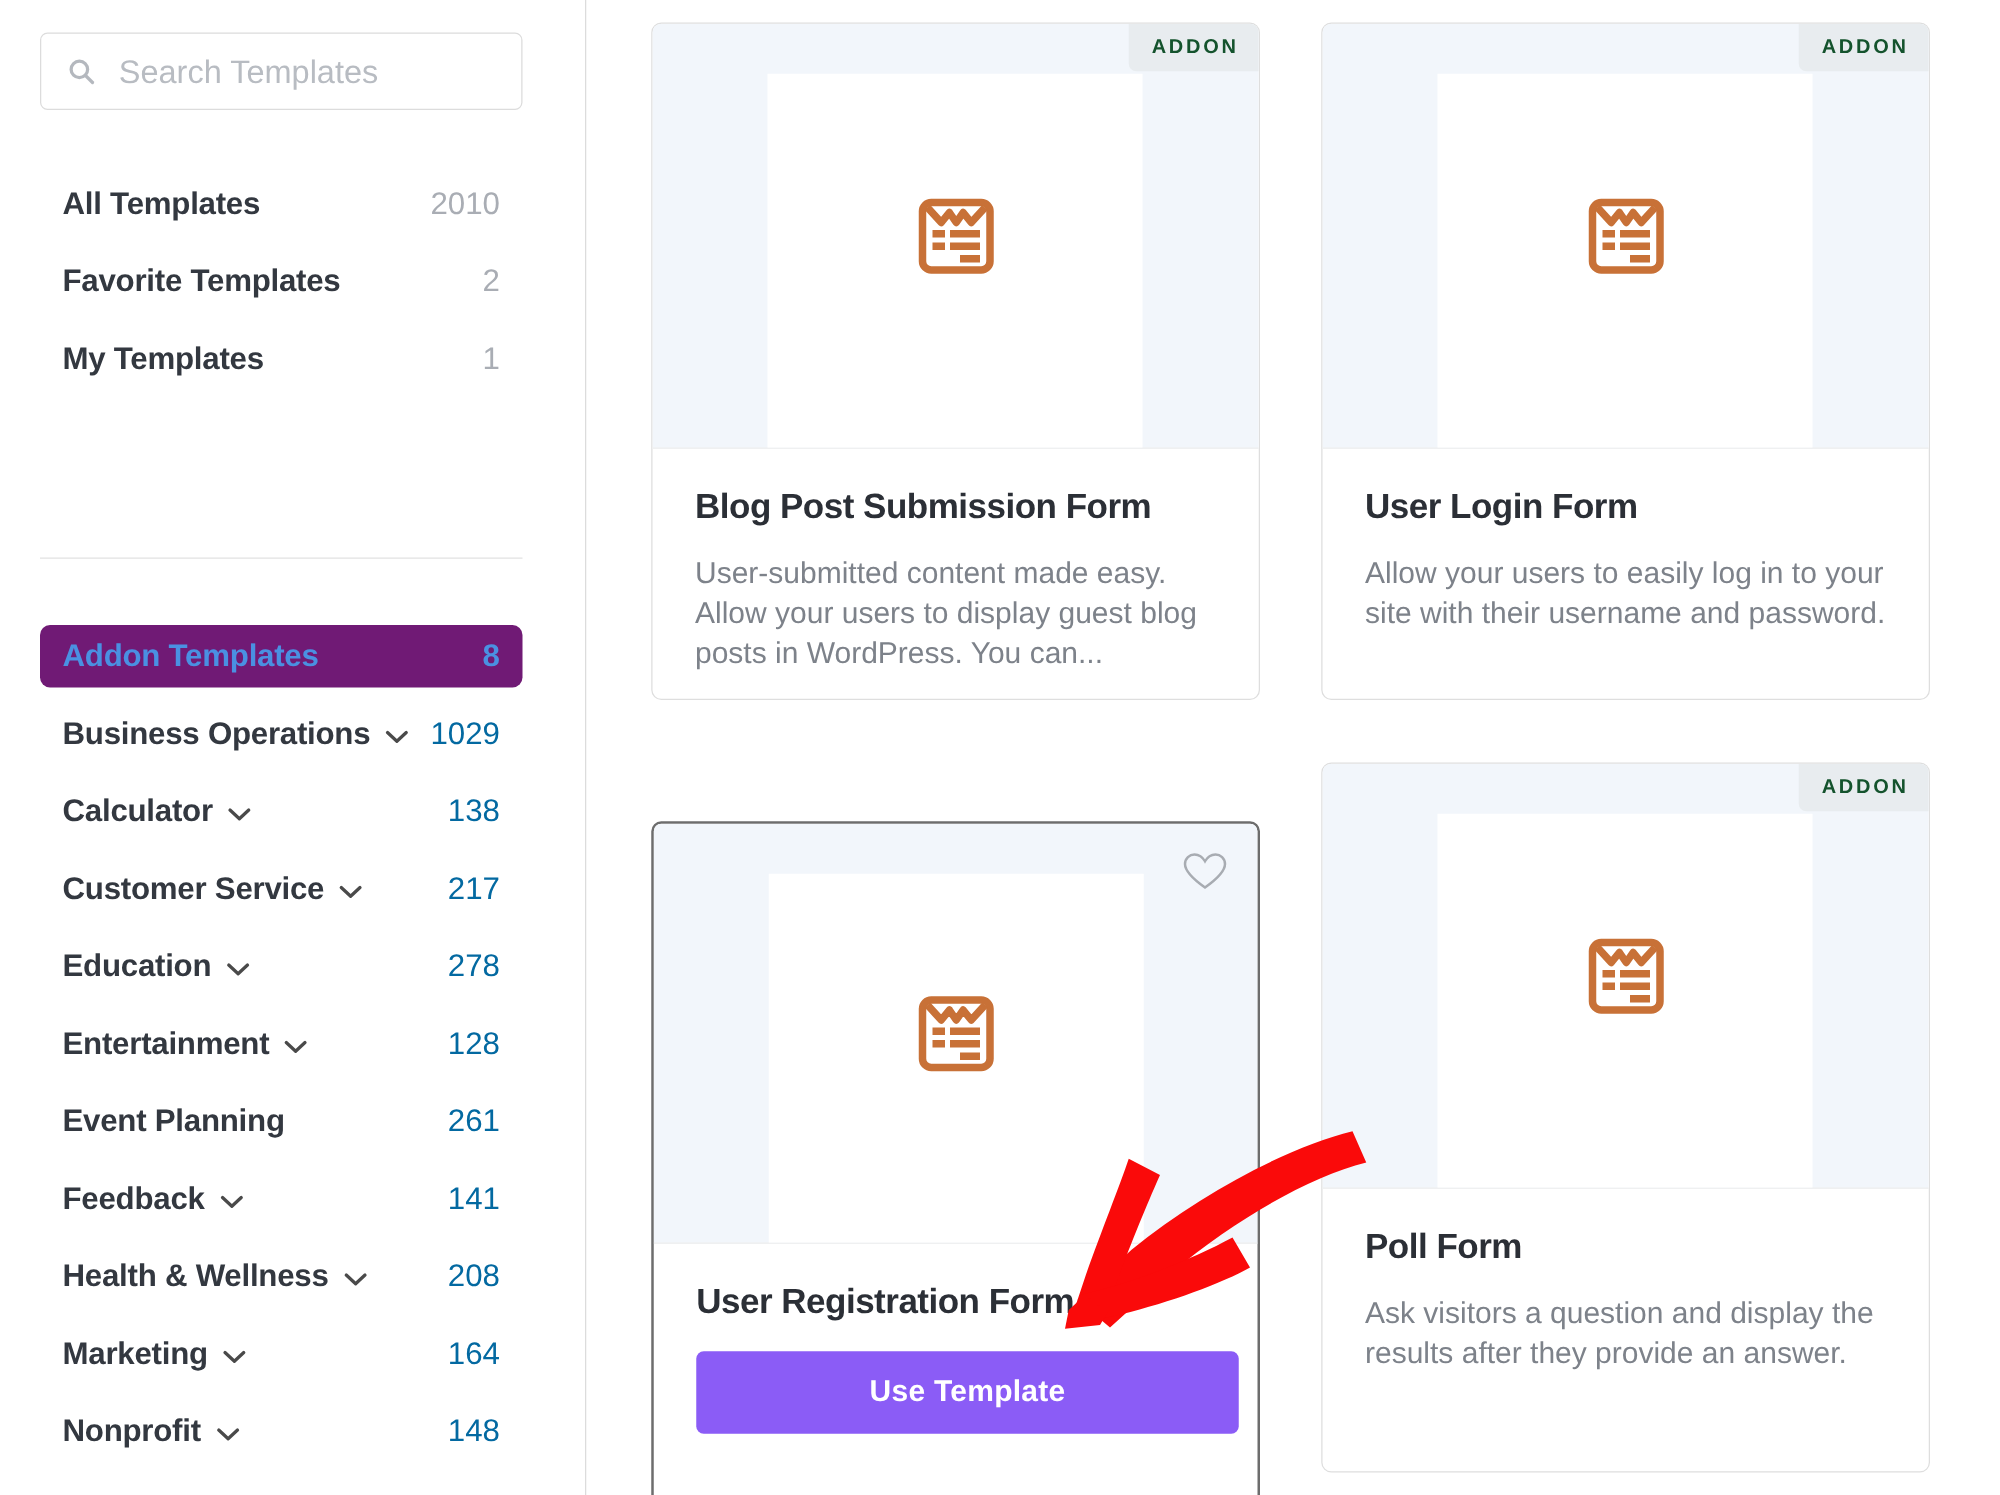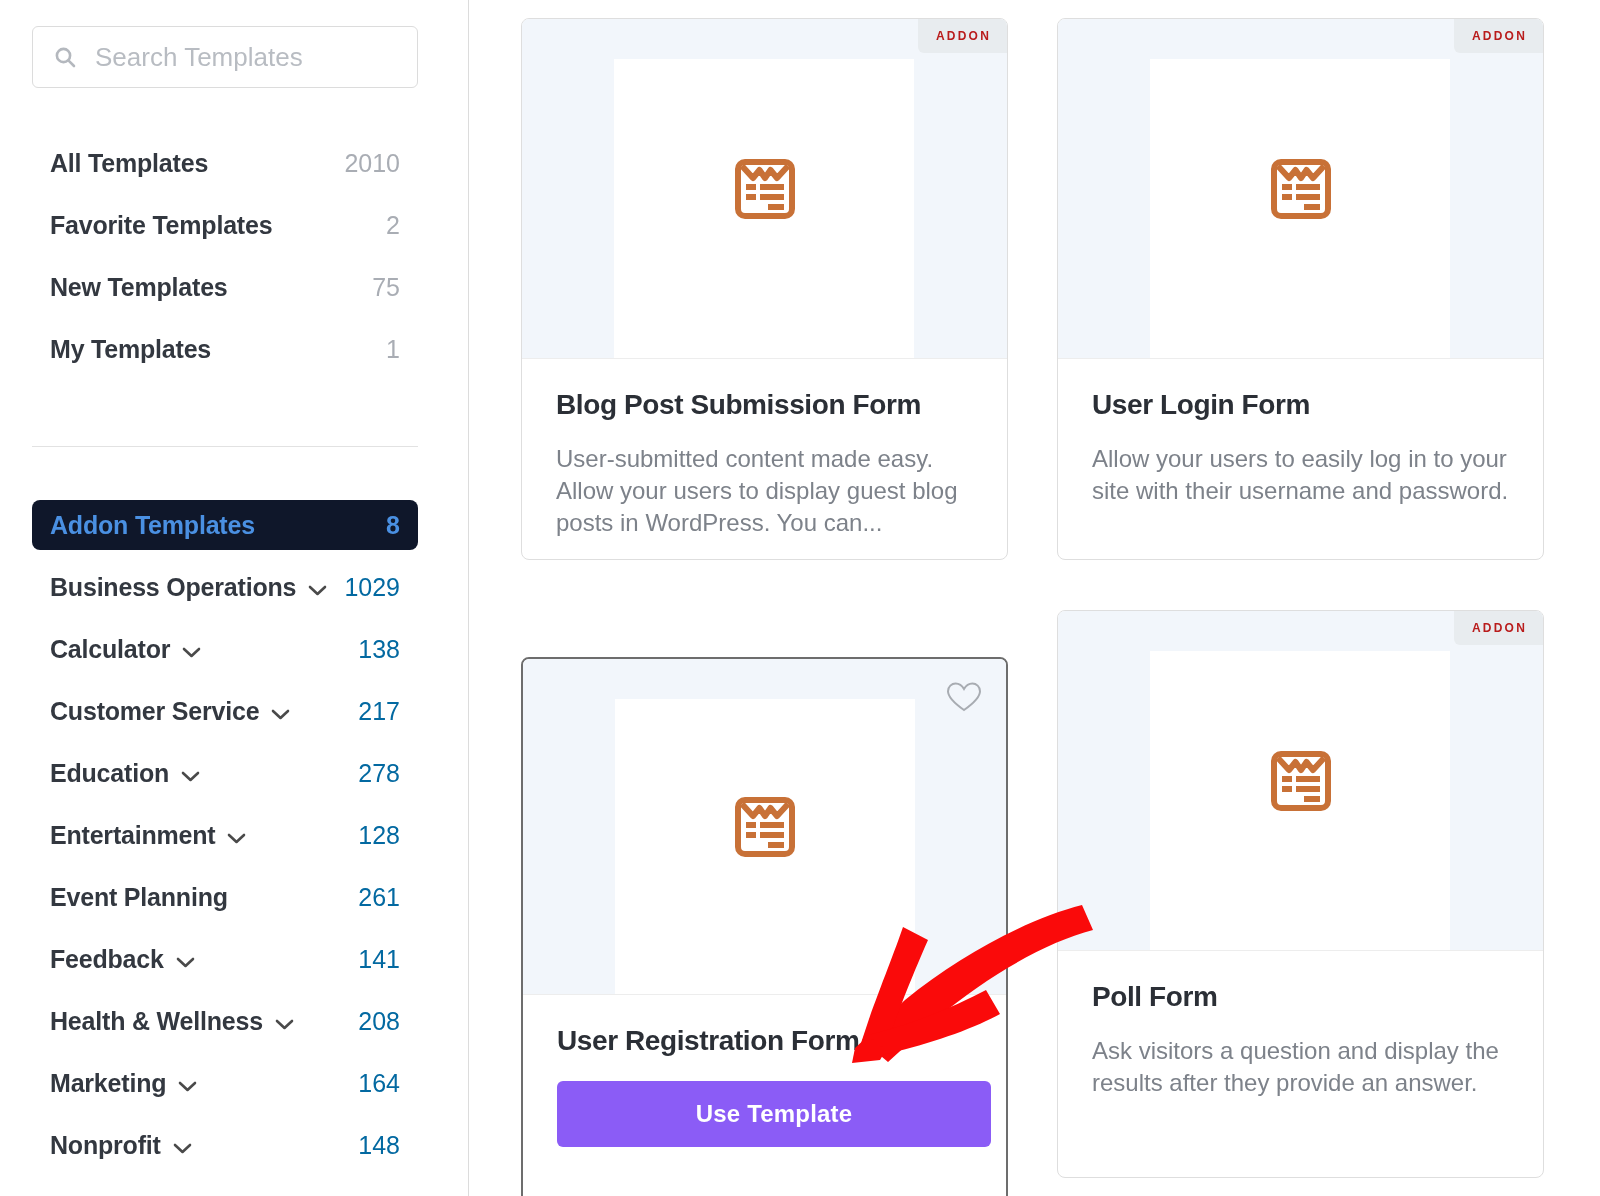--- a/index.html
+++ b/index.html
@@ -56,21 +56,21 @@
     width: 386px; height: 1px; background: #e2e2e2;
   }
 
   .cat-list { position: absolute; left: 32px; top: 500px; width: 386px; }
   .cat-item {
     display: flex; align-items: center; justify-content: space-between;
     height: 50px; padding: 0 18px;
     border-radius: 8px;
     margin-bottom: 12px;
   }
-  .cat-item.active { background: #0f172a; }
+  .cat-item.active { background: #701a75; }
   .cat-item.active .cat-label { color: #4a90e2; }
   .cat-item.active .cat-count { color: #4a90e2; font-weight: bold; }
   .cat-label {
     font-size: 25px; font-weight: bold; color: #333840;
     letter-spacing: -0.2px; display: flex; align-items: center; gap: 12px;
     white-space: nowrap;
   }
   .cat-count { font-size: 25px; color: #0369a1; }
   .chev { width: 19px; height: 12px; display: inline-block; flex: 0 0 auto; }
 
@@ -105,22 +105,22 @@
   .preview-panel {
     position: absolute; left: 92px; top: 40px;
     width: 300px; bottom: 0;
     background: #fff;
   }
   .form-icon { position: relative; z-index: 2; width: 66px; height: 66px; }
 
   .badge-addon {
     position: absolute; right: 0; top: 0;
     background: #e8ecef;
-    color: #b91c1c;
-    font-size: 12px;
+    color: #14532d;
+    font-size: 16px;
     font-weight: bold;
     letter-spacing: 2.2px;
     padding: 10px 16px 10px 18px;
     border-bottom-left-radius: 6px;
     z-index: 5;
   }
   .fav-heart {
     position: absolute; right: 24px; top: 22px;
     width: 36px; height: 32px; z-index: 5;
   }
@@ -171,24 +171,20 @@
     </div>
 
     <div class="nav-list">
       <div class="nav-item">
         <span class="nav-label">All Templates</span>
         <span class="nav-count">2010</span>
       </div>
       <div class="nav-item">
         <span class="nav-label">Favorite Templates</span>
         <span class="nav-count">2</span>
-      </div>
-      <div class="nav-item">
-        <span class="nav-label">New Templates</span>
-        <span class="nav-count">75</span>
       </div>
       <div class="nav-item">
         <span class="nav-label">My Templates</span>
         <span class="nav-count">1</span>
       </div>
     </div>
 
     <div class="divider"></div>
 
     <div class="cat-list" id="cat-list">

